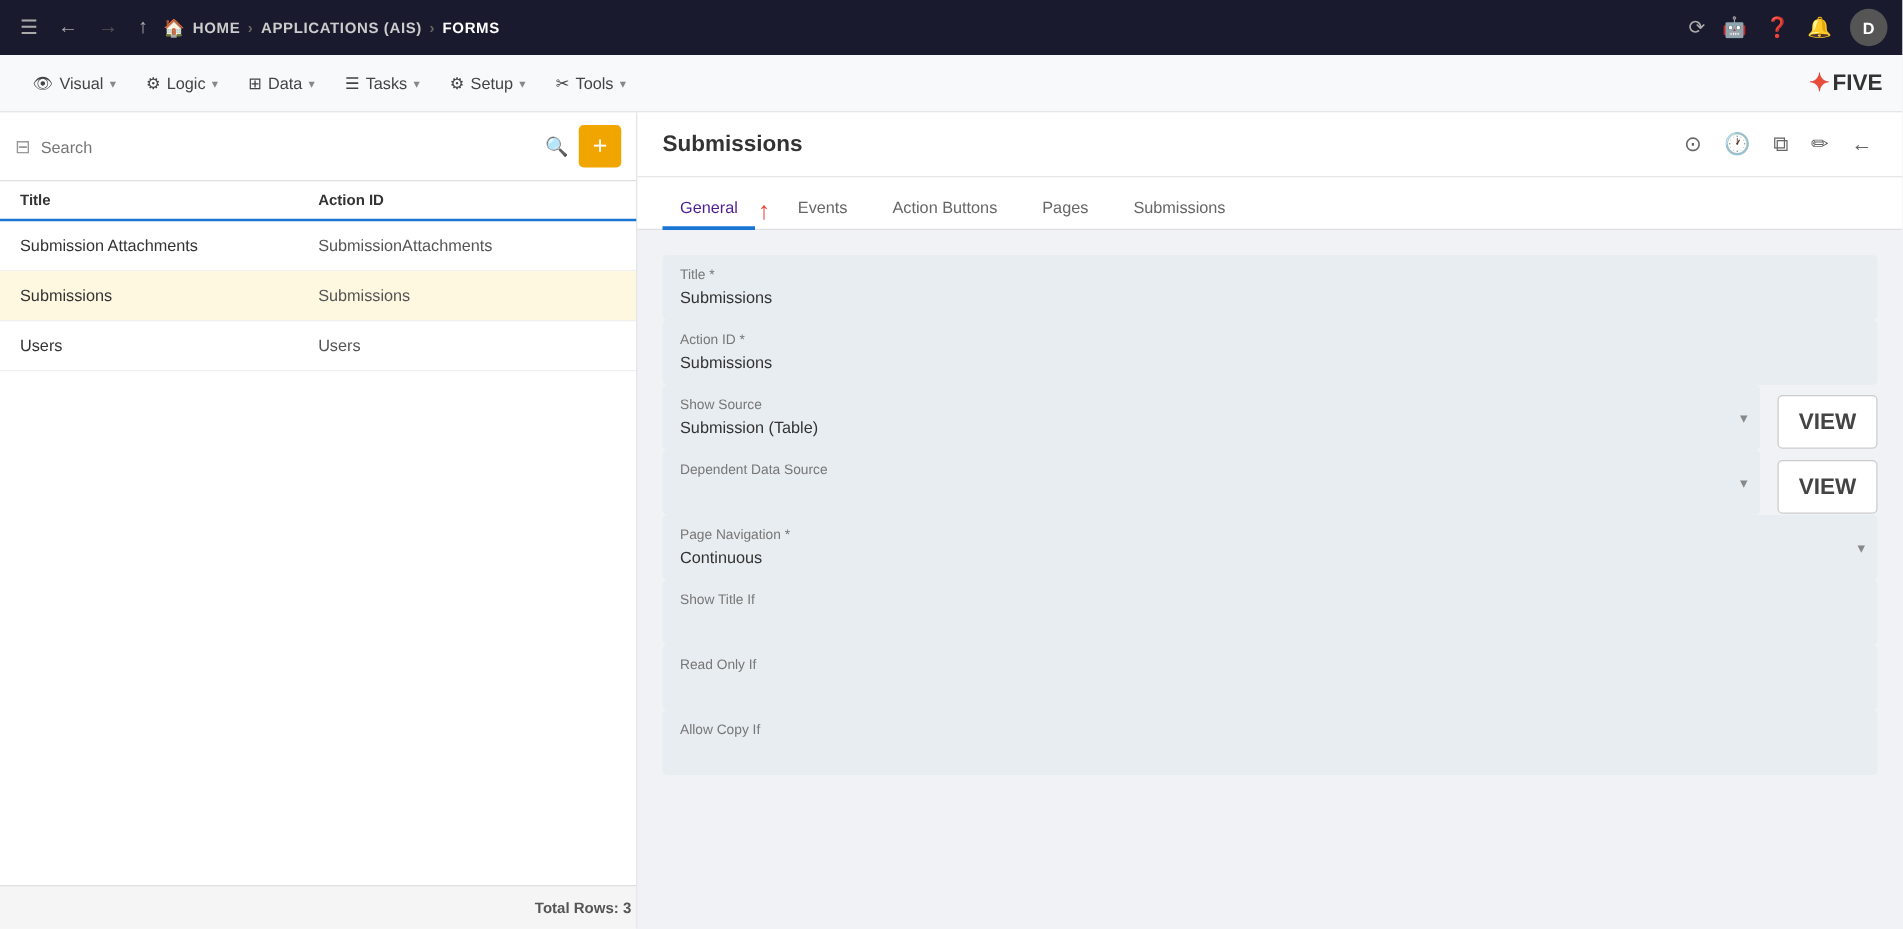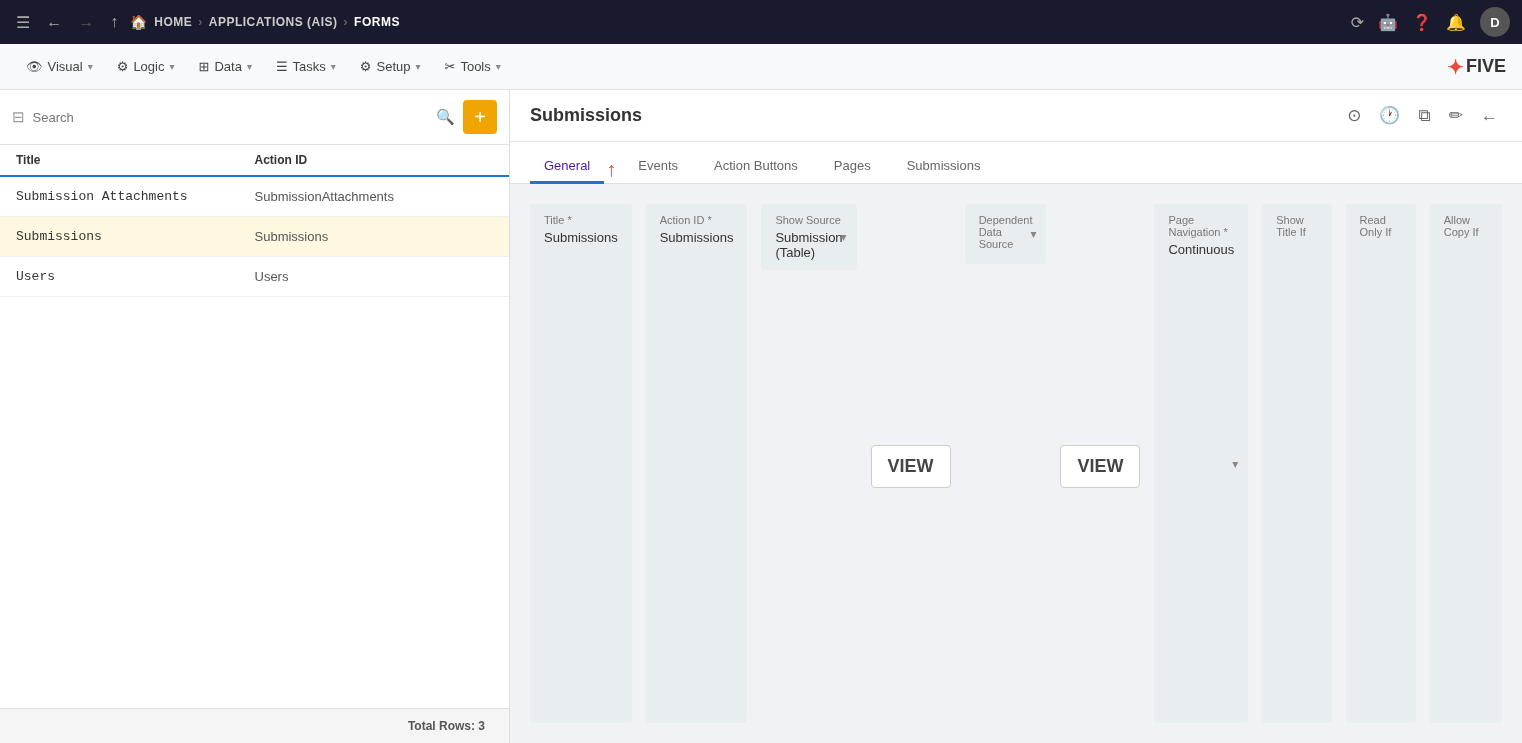--- a/index.html
+++ b/index.html
@@ -134,24 +134,24 @@
     .table-header .col-actionid { flex: 1; }
     .table-body { flex: 1; overflow-y: auto; }
     .table-row {
       display: flex;
       padding: 12px 16px;
       border-bottom: 1px solid #f0f0f0;
       cursor: pointer;
       font-size: 13px;
     }
     .table-row.active { background: #fff8e1; }
-    .table-row .col-title { flex: 1; color: #333; font-family: Liberation Mono, monospace; }
+    .table-row .col-title { flex: 1; color: #333; }
     .table-row .col-actionid { flex: 1; color: #555; }
     .table-footer {
-      padding: 10px 24px;
+      padding: 10px 4px;
       border-top: 1px solid #e0e0e0;
       background: #f5f5f5;
       font-size: 12px;
       font-weight: 600;
       color: #555;
       text-align: right;
     }
 
     
     .right-panel {
@@ -208,22 +208,21 @@
       border-bottom: 3px solid #1976d2;
       font-weight: 400;
     }
 
     
     .form-content {
       flex: 1;
       overflow-y: auto;
       padding: 20px 20px;
       display: flex;
-      flex-direction: row;
-      gap: 14px;
+      flex-direction: column;
     }
     .form-field {
       background: #e8edf2;
       border-radius: 4px;
       padding: 10px 14px;
       min-height: 52px;
     }
     .form-field .field-label {
       font-size: 11px;
       color: #777;

